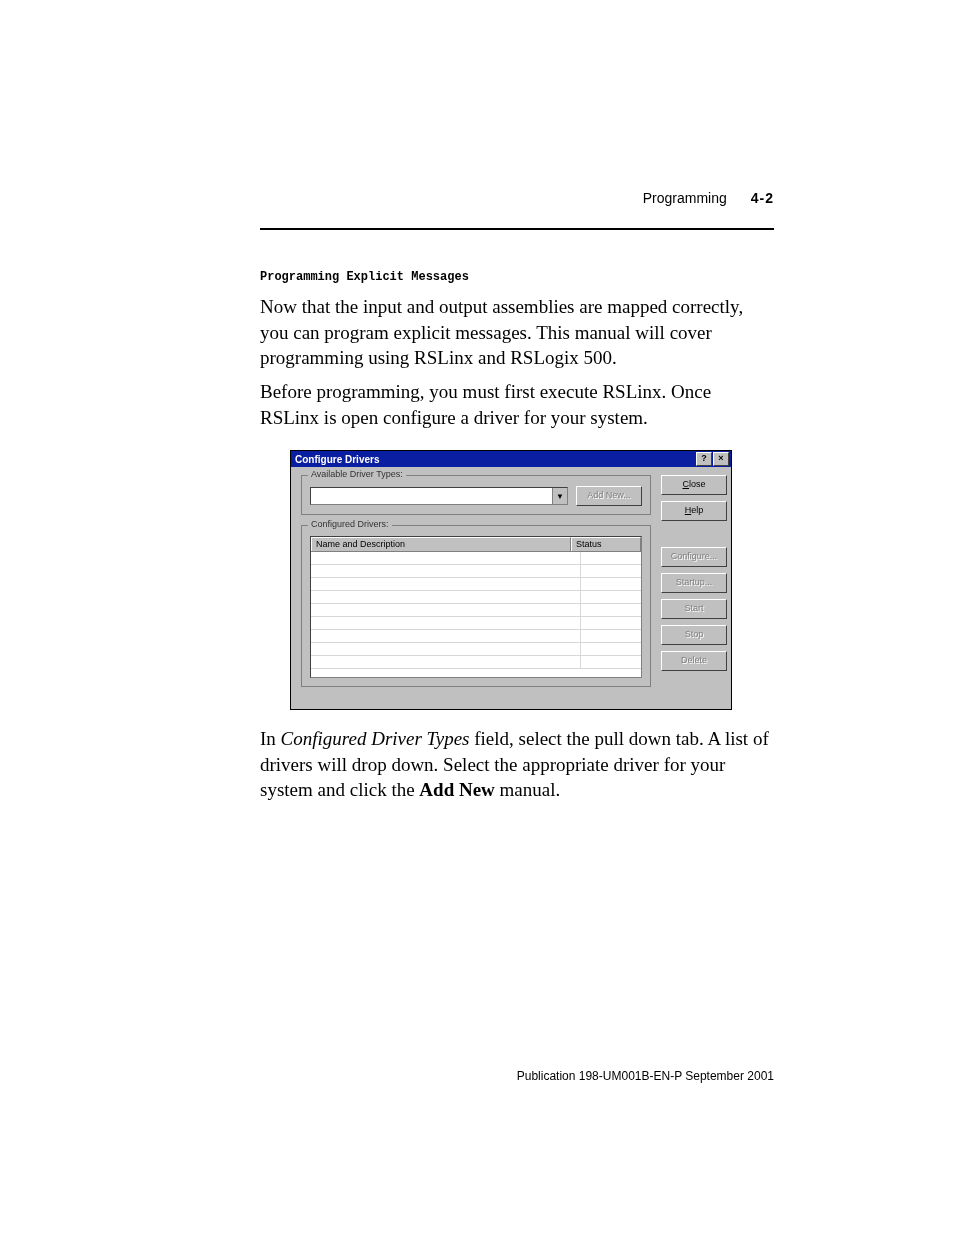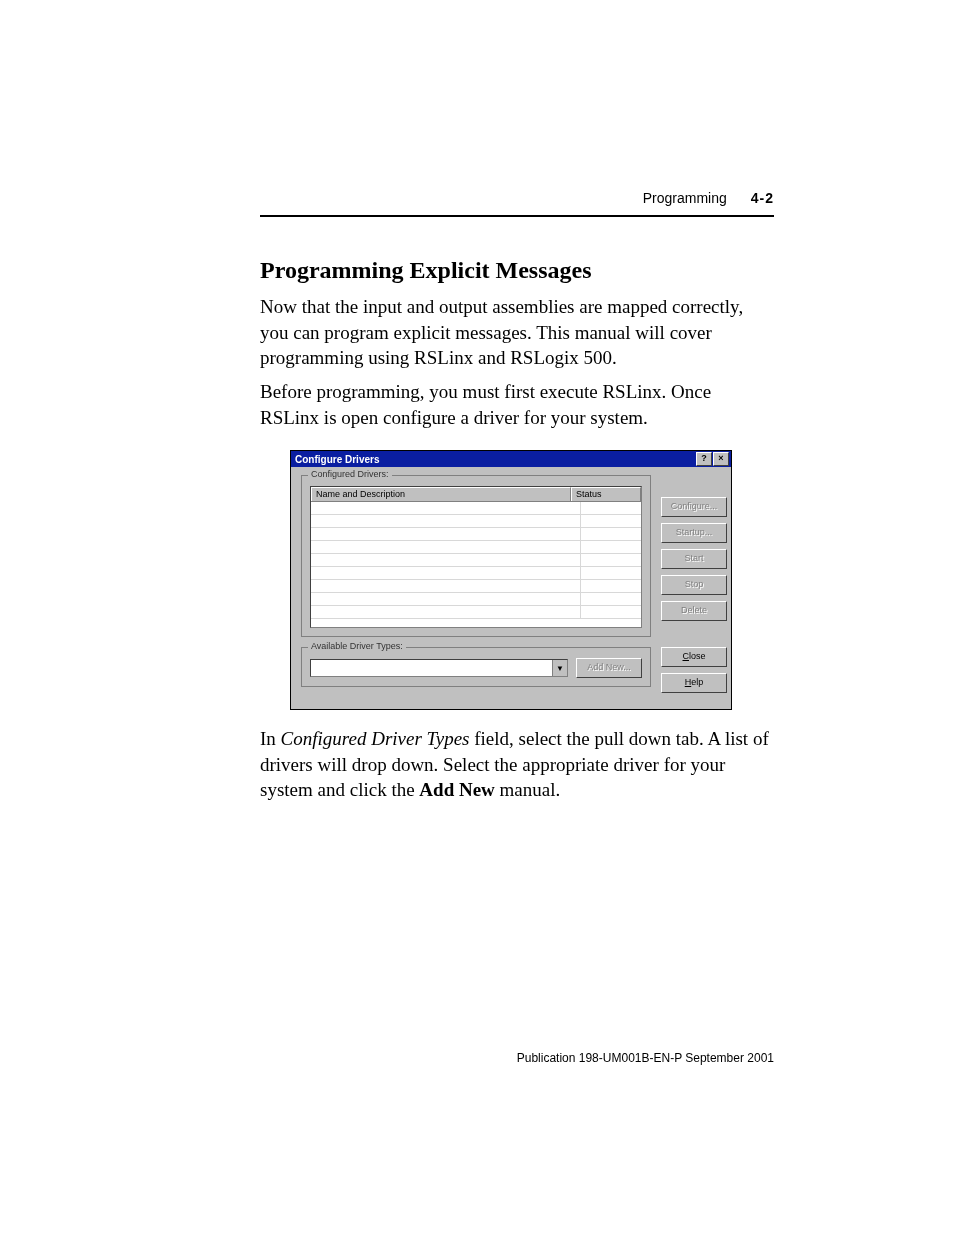--- a/index.html
+++ b/index.html
@@ -15,29 +15,29 @@
   .page {
     padding: 190px 180px 0 260px;
   }
   .header {
     display: flex;
     justify-content: flex-end;
     align-items: baseline;
     gap: 24px;
     font-family: Arial, Helvetica, sans-serif;
     font-size: 14px;
-    padding-bottom: 9px;
+    padding-bottom: 22px;
     border-bottom: 2px solid #000;
     margin-bottom: 40px;
   }
   .header .page-num { font-weight: bold; letter-spacing: 1px; }
   h2.section {
-    font-family: Liberation Serif, serif;
+    font-family: Liberation Mono, monospace;
     font-weight: bold;
-    font-size: 24px;
+    font-size: 12px;
     margin: 0 0 10px 0;
   }
   p.body {
     font-size: 19px;
     line-height: 1.35;
     margin: 8px 0;
   }
   .bolditalic { font-weight: bold; font-style: italic; }
   .italic { font-style: italic; }
   .bold { font-weight: bold; }
@@ -161,21 +161,21 @@
     border-bottom: 1px solid #d8d8d8;
     display: flex;
   }
   .list-rows .r .c1 { flex: 1; border-right: 1px solid #d8d8d8; }
   .list-rows .r .c2 { width: 60px; }
 
   .underline-first::first-letter { text-decoration: underline; }
 
   .footer {
     position: absolute;
-    bottom: 170px;
+    bottom: 152px;
     right: 180px;
     font-family: Arial, Helvetica, sans-serif;
     font-size: 12px;
   }
 </style>
 </head>
 <body>
 
 <div class="page">
   <div class="header">
@@ -193,95 +193,95 @@
       <div class="titlebar">
         <span>Configure Drivers</span>
         <div class="controls">
           <div class="ctl">?</div>
           <div class="ctl">×</div>
         </div>
       </div>
       <div class="dlg-body">
         <div class="top-flex">
           <div class="left-flex">
-            <div class="group" style="padding:10px 8px 8px 8px;">
-              <div class="group-label">Configured Drivers:</div>
-              <div class="list">
-                <div class="list-header">
-                  <div class="col name">Name and Description</div>
-                  <div class="col status">Status</div>
-                </div>
-                <div class="list-rows">
-                  <div class="r">
-                      <div class="c1"></div>
-                      <div class="c2"></div>
-                    </div>
-                  <div class="r">
-                      <div class="c1"></div>
-                      <div class="c2"></div>
-                    </div>
-                  <div class="r">
-                      <div class="c1"></div>
-                      <div class="c2"></div>
-                    </div>
-                  <div class="r">
-                      <div class="c1"></div>
-                      <div class="c2"></div>
-                    </div>
-                  <div class="r">
-                      <div class="c1"></div>
-                      <div class="c2"></div>
-                    </div>
-                  <div class="r">
-                      <div class="c1"></div>
-                      <div class="c2"></div>
-                    </div>
-                  <div class="r">
-                      <div class="c1"></div>
-                      <div class="c2"></div>
-                    </div>
-                  <div class="r">
-                      <div class="c1"></div>
-                      <div class="c2"></div>
-                    </div>
-                  <div class="r">
-                      <div class="c1"></div>
-                      <div class="c2"></div>
-                    </div>
-                </div>
-              </div>
-            </div>
-          </div>
-          <div class="right-col" style="padding-top:22px;">
-            <div class="btn disabled">Configure...</div>
-            <div class="btn disabled">Startup...</div>
-            <div class="btn disabled">Start</div>
-            <div class="btn disabled">Stop</div>
-            <div class="btn disabled">Delete</div>
-          </div>
-        </div>
-
-        <div class="top-flex">
-          <div class="left-flex">
             <div class="group">
               <div class="group-label">Available Driver Types:</div>
               <div class="row">
                 <div class="combo">
                   <div class="txt"></div>
                   <div class="drop">▼</div>
                 </div>
                 <div class="btn disabled">Add New...</div>
               </div>
             </div>
           </div>
           <div class="right-col">
             <div class="btn underline-first">Close</div>
             <div class="btn underline-first">Help</div>
           </div>
         </div>
+
+        <div class="top-flex">
+          <div class="left-flex">
+            <div class="group" style="padding:10px 8px 8px 8px;">
+              <div class="group-label">Configured Drivers:</div>
+              <div class="list">
+                <div class="list-header">
+                  <div class="col name">Name and Description</div>
+                  <div class="col status">Status</div>
+                </div>
+                <div class="list-rows">
+                  <div class="r">
+                      <div class="c1"></div>
+                      <div class="c2"></div>
+                    </div>
+                  <div class="r">
+                      <div class="c1"></div>
+                      <div class="c2"></div>
+                    </div>
+                  <div class="r">
+                      <div class="c1"></div>
+                      <div class="c2"></div>
+                    </div>
+                  <div class="r">
+                      <div class="c1"></div>
+                      <div class="c2"></div>
+                    </div>
+                  <div class="r">
+                      <div class="c1"></div>
+                      <div class="c2"></div>
+                    </div>
+                  <div class="r">
+                      <div class="c1"></div>
+                      <div class="c2"></div>
+                    </div>
+                  <div class="r">
+                      <div class="c1"></div>
+                      <div class="c2"></div>
+                    </div>
+                  <div class="r">
+                      <div class="c1"></div>
+                      <div class="c2"></div>
+                    </div>
+                  <div class="r">
+                      <div class="c1"></div>
+                      <div class="c2"></div>
+                    </div>
+                </div>
+              </div>
+            </div>
+          </div>
+          <div class="right-col" style="padding-top:22px;">
+            <div class="btn disabled">Configure...</div>
+            <div class="btn disabled">Startup...</div>
+            <div class="btn disabled">Start</div>
+            <div class="btn disabled">Stop</div>
+            <div class="btn disabled">Delete</div>
+          </div>
+        </div>
       </div>
     </div>
   </div>
 
   <p class="body">
     <span>In </span><span class="italic">Configured Driver Types</span><span> field, select the pull down tab. A list of drivers will drop down. Select the appropriate driver for your system and click the </span><span class="bold">Add New</span><span> manual.</span>
   </p>
 </div>
 
 <div class="footer">Publication 198-UM001B-EN-P  September 2001</div>

